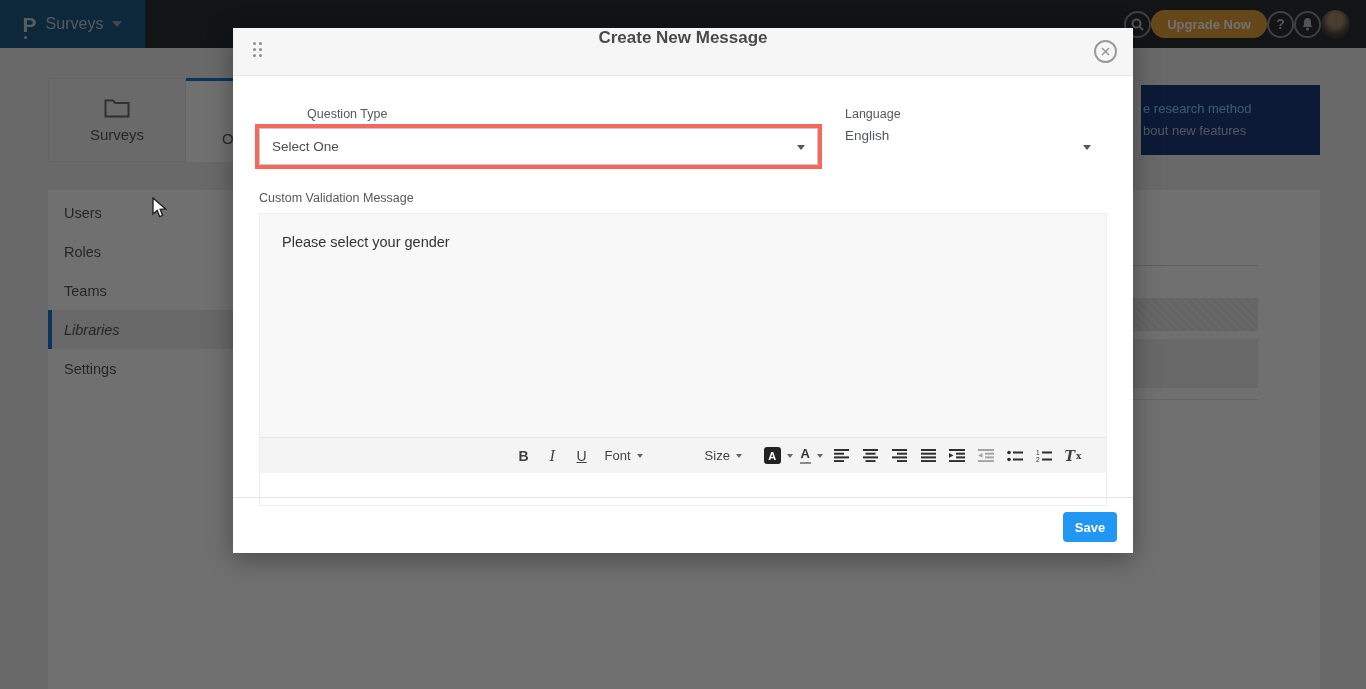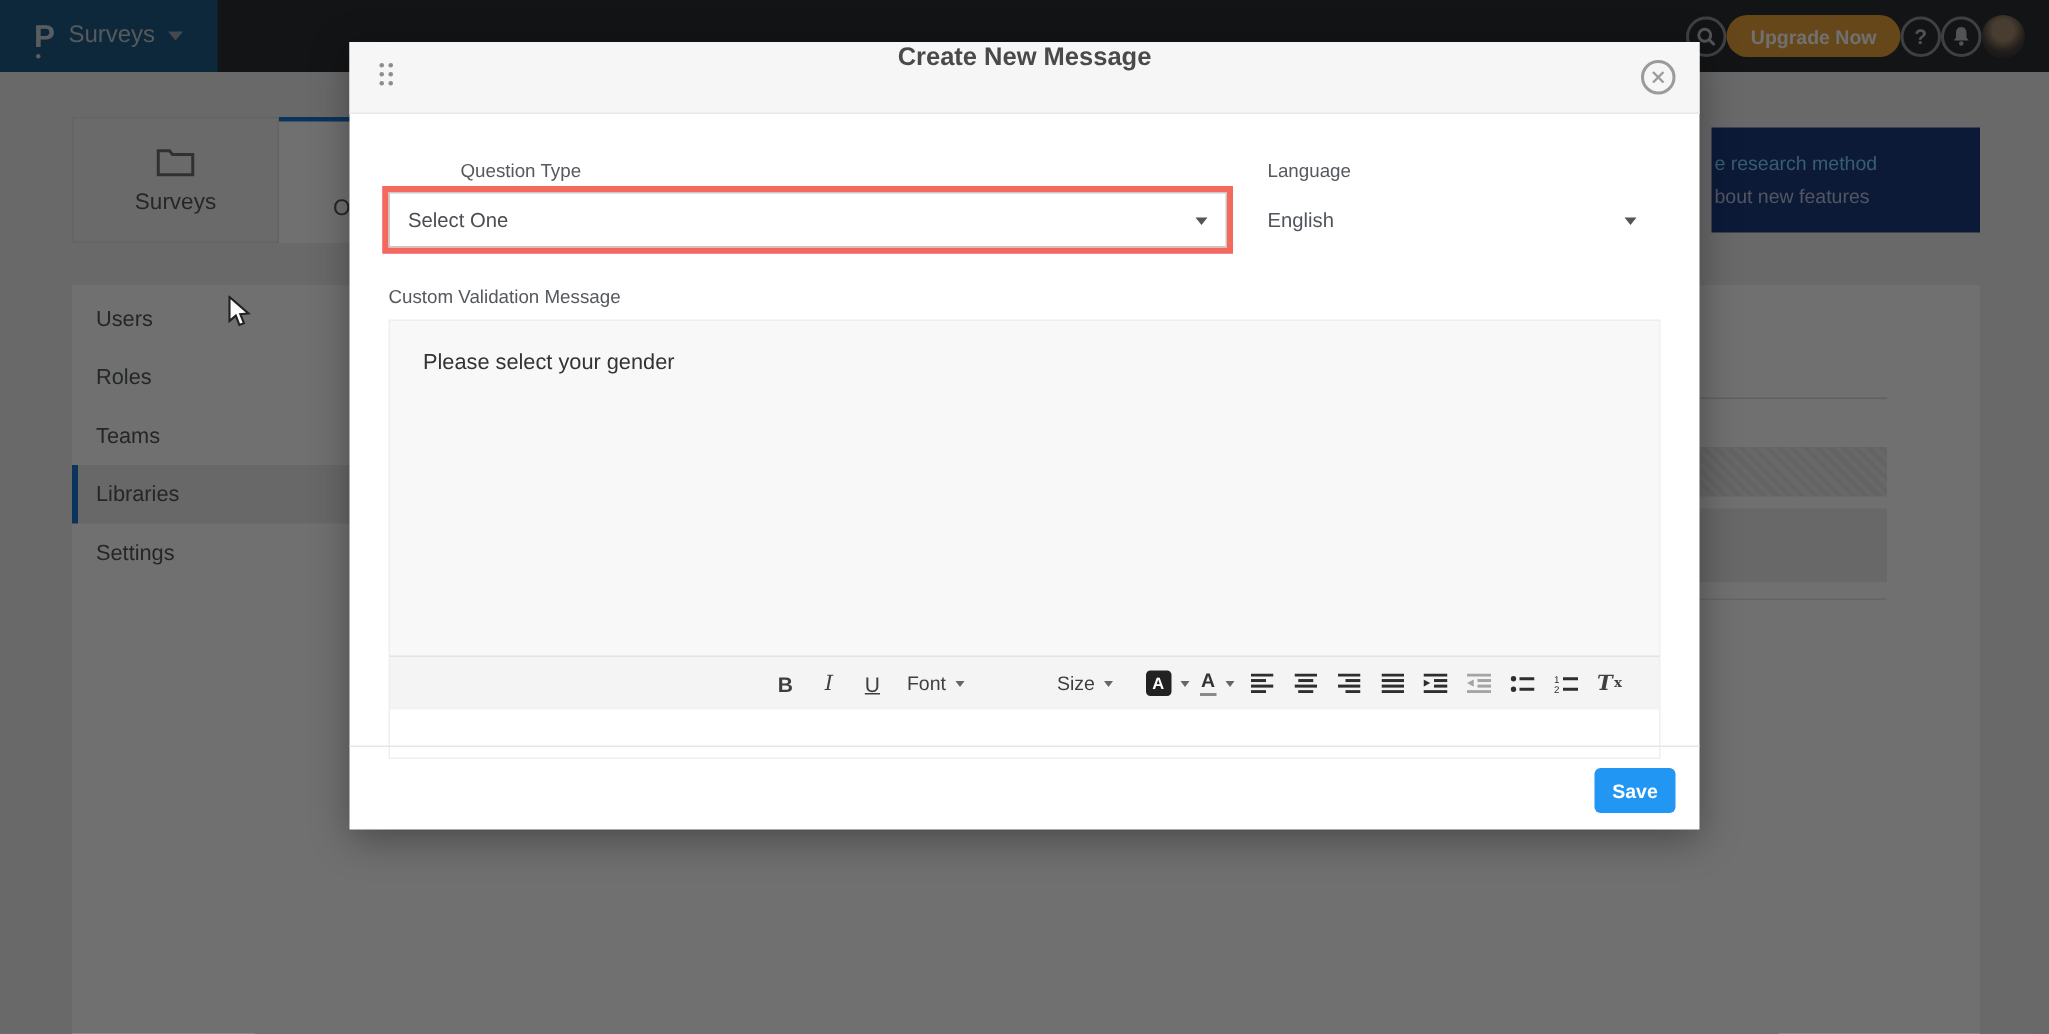--- a/index.html
+++ b/index.html
@@ -36,21 +36,21 @@
   .banner { position:absolute; left:1141px; top:85px; width:179px; height:70px; background:#1d3c81;
     overflow:hidden; padding:16px 0 0 2px; }
   .banner-line1 { color:#7dd3fc; font-size:13px; margin-bottom:7px; white-space:nowrap; }
   .banner-line2 { color:#b7c2da; font-size:13px; white-space:nowrap; cursor:pointer; }
 
   
   .card { position:absolute; left:48px; top:190px; width:1272px; height:499px; background:#ffffff; }
   .sidebar { position:absolute; left:0; top:0; width:200px; padding-top:3px; }
   .side-item { position:relative; height:39px; display:flex; align-items:center;
     padding-left:16px; font-size:14.5px; color:#55585c; cursor:pointer; }
-  .side-item.active { background:#ececec; }
+  .side-item.active { background:#ececec;font-style:italic; }
   .side-item.active::before { content:""; position:absolute; left:0; top:0; bottom:0; width:4px; background:#1976d2; }
   .card-divider { position:absolute; left:210px; top:75px; width:1000px; height:1px; background:#d9dadb; }
   .row-pattern { position:absolute; left:210px; top:108px; width:1000px; height:33px;
     background:repeating-linear-gradient(45deg,#e3e4e5 0 3px,#ededee 3px 6px); }
   .row-gray { position:absolute; left:210px; top:149px; width:1000px; height:49px; background:#ededee; }
   .row-line { position:absolute; left:210px; top:209px; width:1000px; height:1px; background:#e4e5e6; }
 
   
   .overlay { position:absolute; inset:0; background:rgba(0,0,0,0.56); z-index:50; }
 
@@ -73,21 +73,21 @@
   .lbl-lang  { position:absolute; left:612px; top:31px; }
   .lbl-cvm   { position:absolute; left:26px; top:115px; }
 
   .qtype-wrap { position:absolute; left:22px; top:48px; width:567px; height:45px;
     border:4px solid #f4695c; background:#ec4899; }
   .select-box { position:relative; width:100%; height:100%; background:#fff; border:1px solid #c9c9c9;
     display:flex; align-items:center; padding:0 30px 0 12px; font-size:13.5px; color:#4a4d52; cursor:pointer; }
   .select-caret { position:absolute; right:12px; top:50%; margin-top:-2px; width:0; height:0;
     border-left:4.5px solid transparent; border-right:4.5px solid transparent; border-top:5px solid #555; }
   .lang-box { position:absolute; left:612px; top:52px; width:258px; height:37px;
-    display:flex; align-items:center; padding:0 24px 0 0; font-size:13.5px; color:#50555c; cursor:pointer; }
+    display:flex; padding:0 24px 0 0; font-size:13.5px; color:#50555c; cursor:pointer; }
 
   .editor { position:absolute; left:26px; top:137px; width:848px; height:293px; border:1px solid #efefef; }
   .editor-content { height:223px; background:#f8f8f9; padding:20px 22px; font-size:14.5px; color:#333;
     cursor:text; }
   .editor-toolbar { height:36px; background:#f4f4f5; border-top:1px solid #e2e2e2;
     display:flex; align-items:center; justify-content:flex-end; padding-right:22px; }
   .tb { display:flex; align-items:center; justify-content:center; min-width:22px; height:26px;
     margin-left:7px; color:#3f3f3f; font-size:14px; cursor:pointer; border-radius:2px; }
   .tb-bold { font-weight:bold; }
   .tb-italic { font-family:"DejaVu Serif",serif; font-style:italic; }

